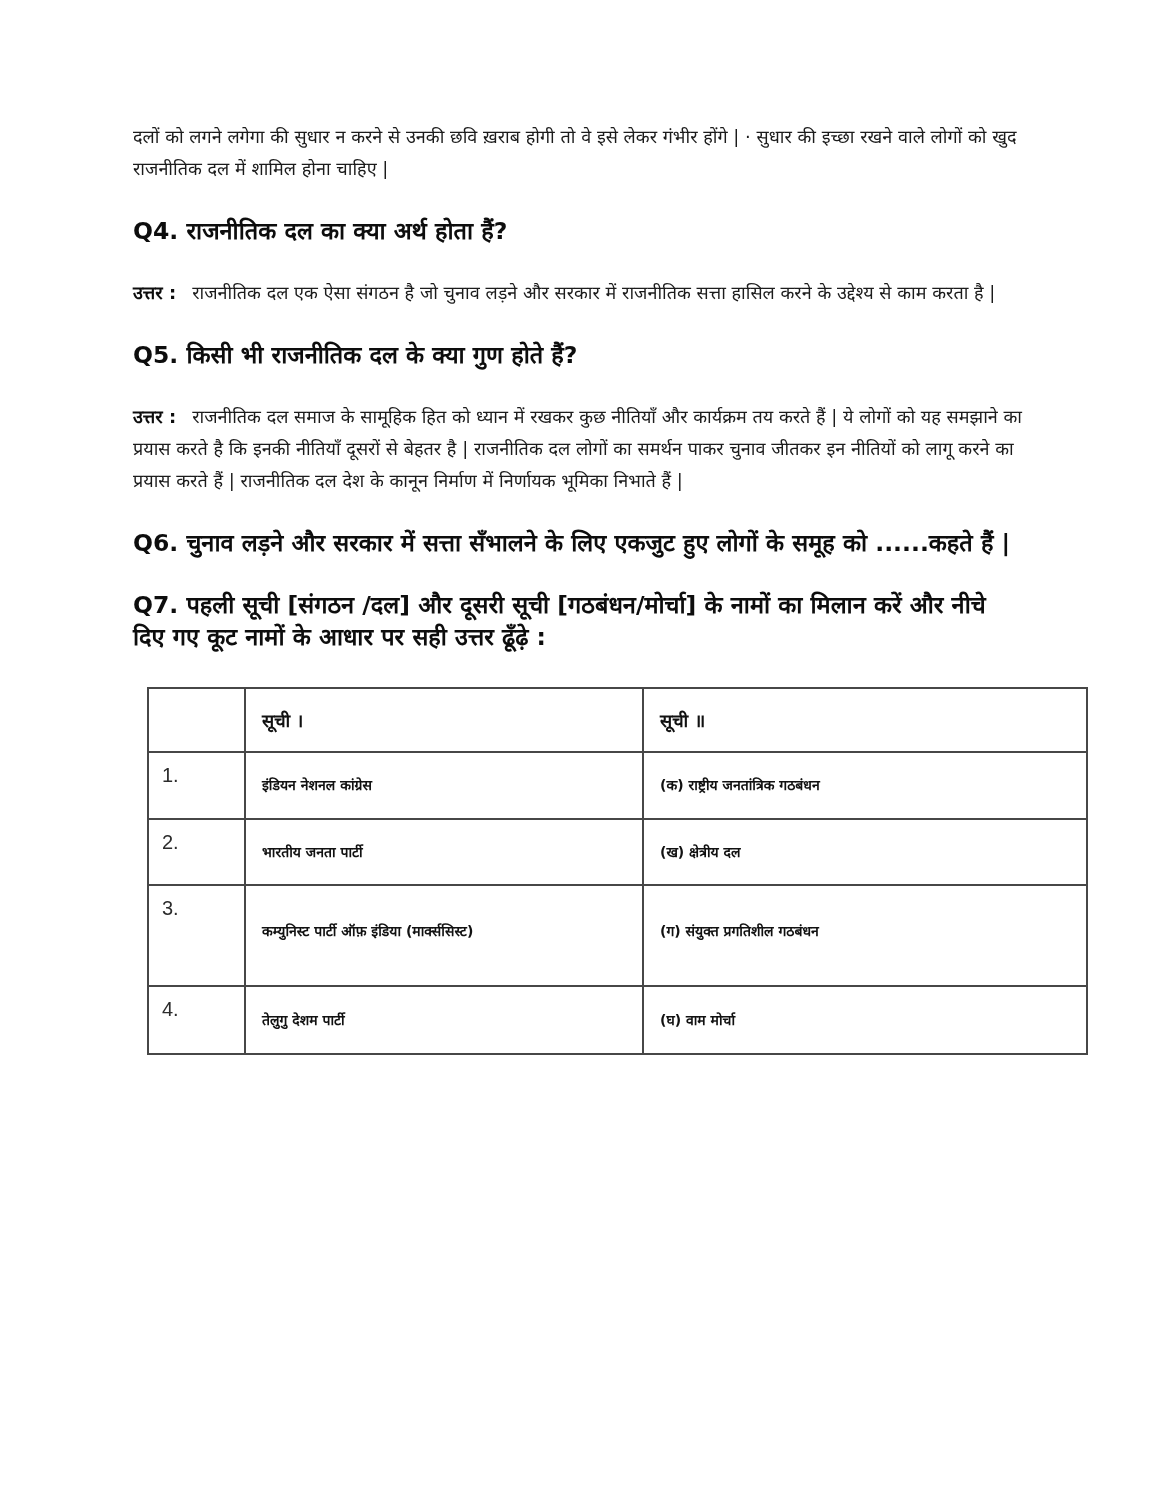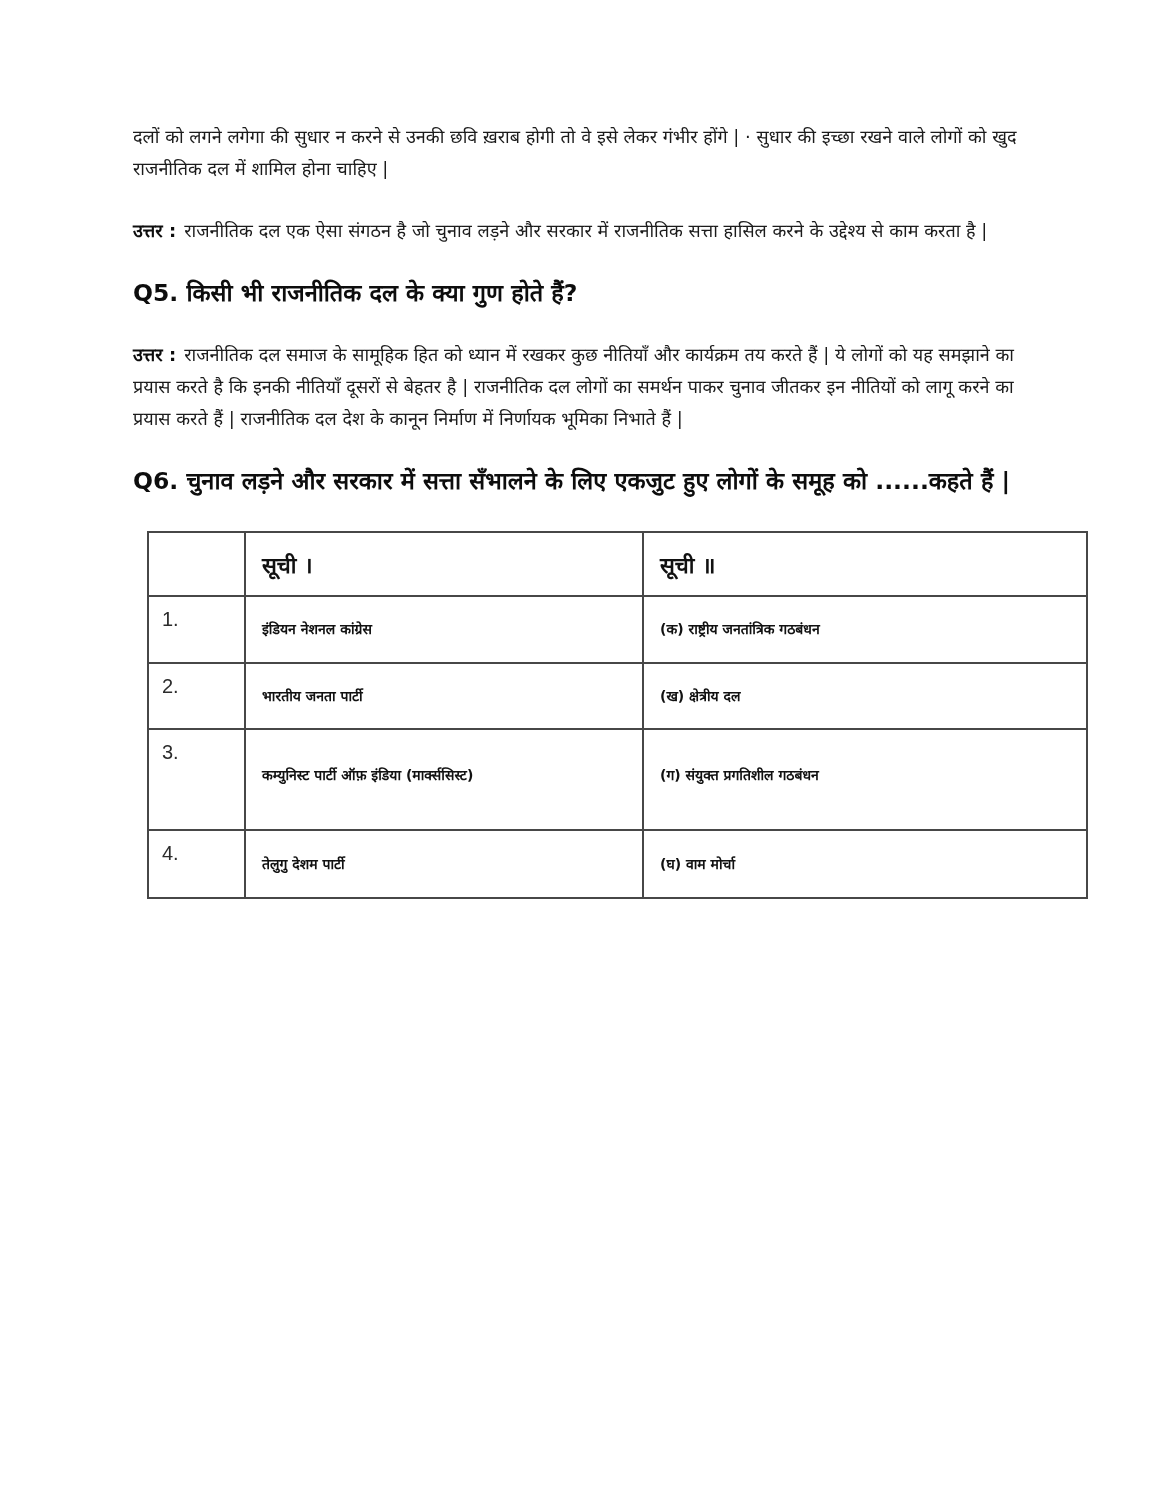--- a/index.html
+++ b/index.html
@@ -30,21 +30,21 @@
   .q-heading {
     font-size: 23.5px;
     line-height: 32px;
     font-weight: 700;
     color: #0d0d0d;
     margin-bottom: 30px;
   }
   .ans-label {
     font-weight: 700;
     color: #0d0d0d;
-    margin-right: 8px;
+    margin-right: 16px;
   }
   table.match {
     border-collapse: collapse;
     margin-left: 14px;
     margin-top: 34px;
     table-layout: fixed;
     width: 875px;
   }
   table.match td {
     border: 2px solid #474747;
@@ -75,39 +75,41 @@
     font-weight: 700;
     color: #111111;
   }
   tr.row-3 td.dev-cell {
     vertical-align: top;
     padding-top: 32px;
   }
   td.hdr-cell {
     vertical-align: middle;
     padding-left: 16px;
-    font-size: 22px;
+    font-size: 18px;
     font-weight: 700;
     color: #111111;
   }
 </style>
 </head>
 <body>
 
 <div class="page">
 
   <p class="body-text">दलों को लगने लगेगा की सुधार न करने से उनकी छवि ख़राब होगी तो वे इसे लेकर गंभीर होंगे | · सुधार की इच्छा रखने वाले लोगों को खुद राजनीतिक दल में शामिल होना चाहिए |</p>
 
+  <p class="q-heading">Q4. राजनीतिक दल का क्या अर्थ होता हैं?</p>
   <p class="body-text"><strong class="ans-label">उत्तर :</strong><span>राजनीतिक दल एक ऐसा संगठन है जो चुनाव लड़ने और सरकार में राजनीतिक सत्ता हासिल करने के उद्देश्य से काम करता है |</span></p>
 
   <p class="q-heading">Q5. किसी भी राजनीतिक दल के क्या गुण होते हैं?</p>
   <p class="body-text"><strong class="ans-label">उत्तर :</strong><span>राजनीतिक दल समाज के सामूहिक हित को ध्यान में रखकर कुछ नीतियाँ और कार्यक्रम तय करते हैं | ये लोगों को यह समझाने का प्रयास करते है कि इनकी नीतियाँ दूसरों से बेहतर है | राजनीतिक दल लोगों का समर्थन पाकर चुनाव जीतकर इन नीतियों को लागू करने का प्रयास करते हैं | राजनीतिक दल देश के कानून निर्माण में निर्णायक भूमिका निभाते हैं |</span></p>
 
   <p class="q-heading">Q6. चुनाव लड़ने और सरकार में सत्ता सँभालने के लिए एकजुट हुए लोगों के समूह को ......कहते हैं |</p>
 
+  <p class="q-heading">Q7. पहली सूची [संगठन /दल] और दूसरी सूची [गठबंधन/मोर्चा] के नामों का मिलान करें और नीचे दिए गए कूट नामों के आधार पर सही उत्तर ढूँढ़े :</p>
 
   <table class="match">
     <tbody>
         <tr class="hdr-row">
       <td class="col-num num-cell"></td>
       <td class="col-list1 hdr-cell">सूची ।</td>
       <td class="col-list2 hdr-cell">सूची ॥</td>
     </tr>
     <tr class="row-1">
       <td class="col-num num-cell">1.</td>

